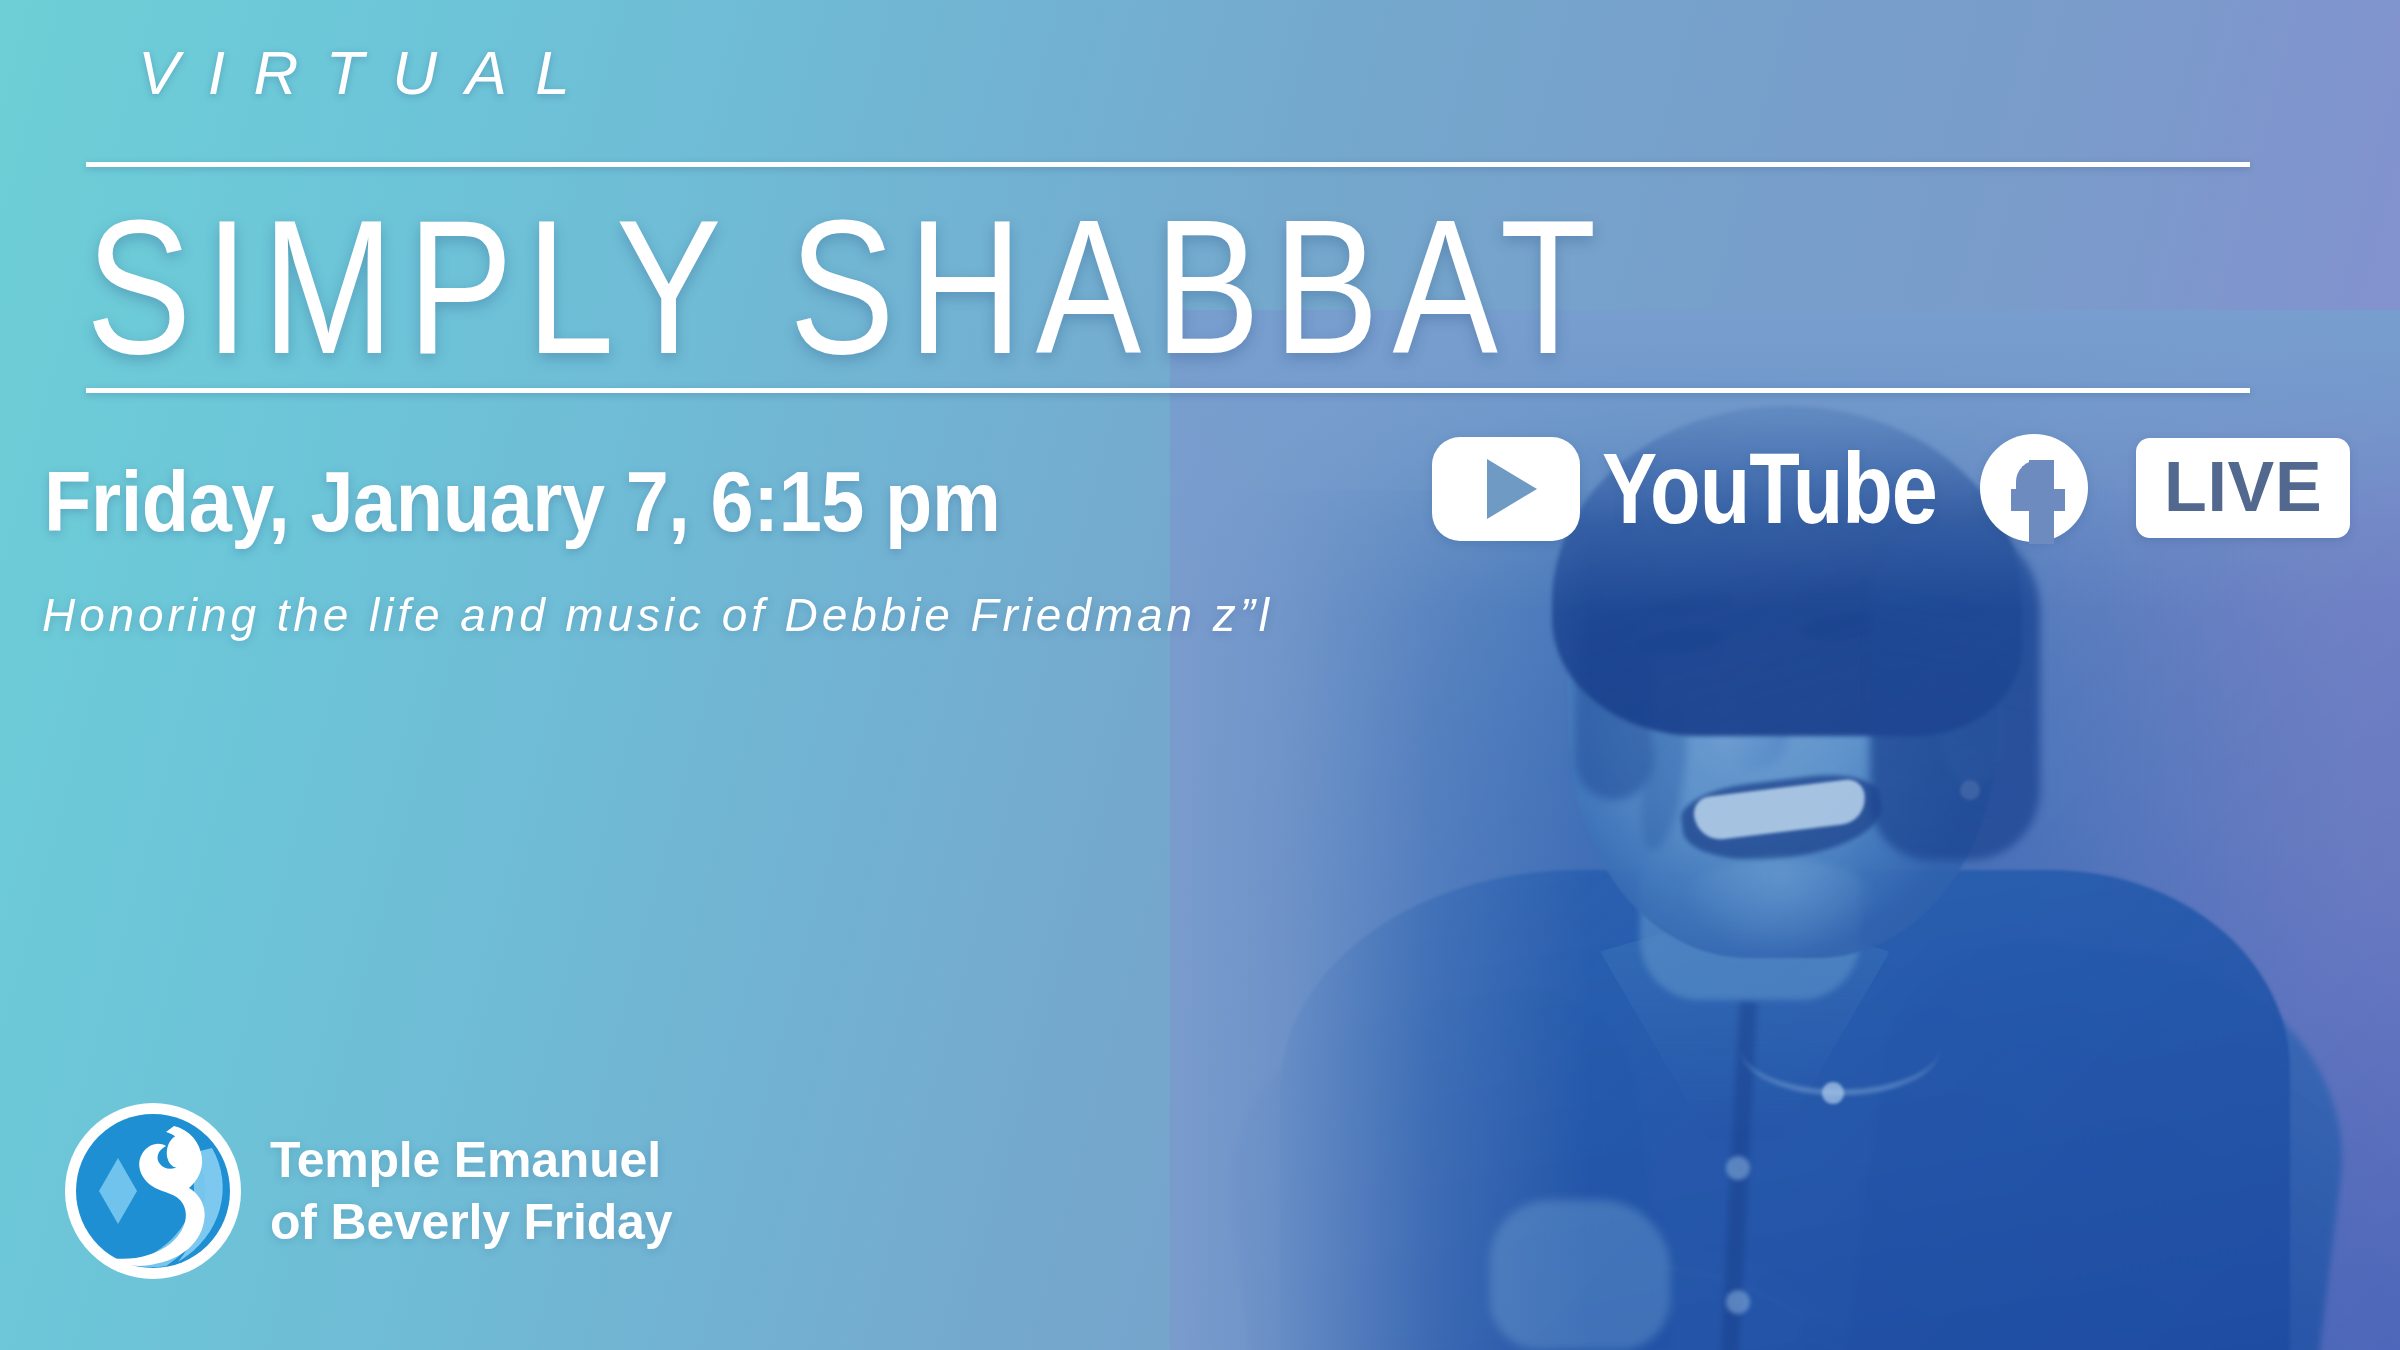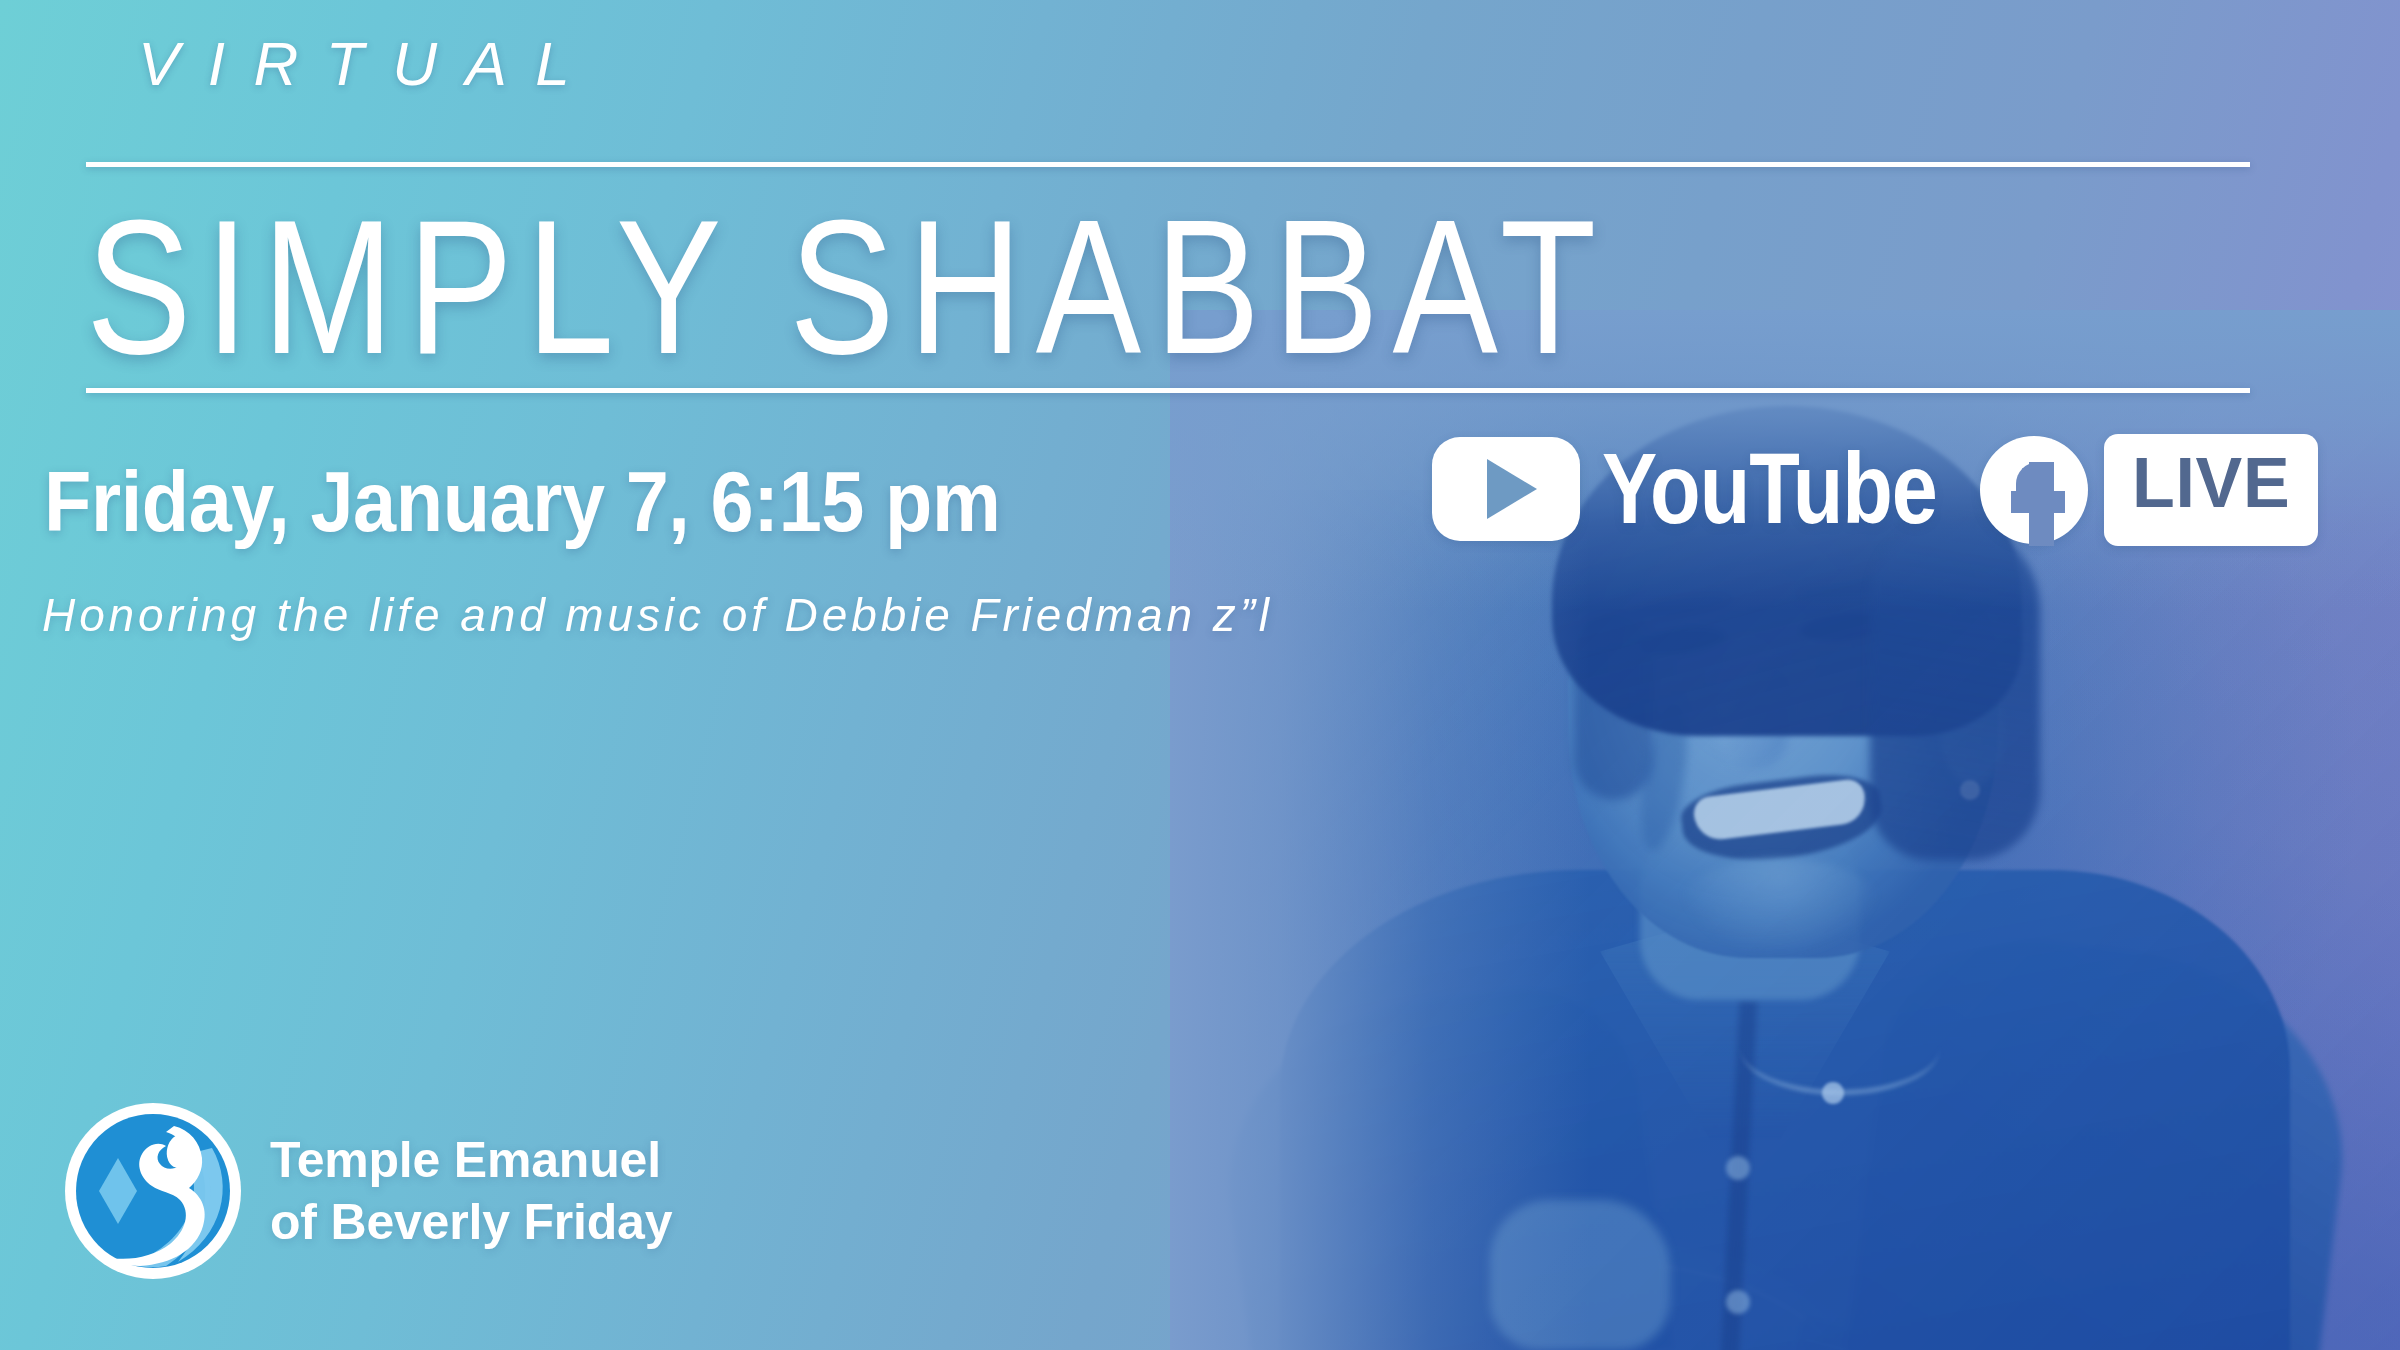--- a/index.html
+++ b/index.html
@@ -293,21 +293,21 @@
   }
 
   
   #content {
     position: absolute;
     inset: 0;
   }
   .virtual {
     position: absolute;
     left: 138px;
-    top: 28px;
+    top: 37px;
     font-size: 62px;
     font-style: italic;
     font-weight: 300;
     letter-spacing: 0.46em;
     color: #ffffff;
     text-shadow: 0 2px 7px rgba(40,80,130,0.30);
     white-space: nowrap;
   }
   .rule {
     position: absolute;
@@ -445,22 +445,23 @@
     position: absolute;
     left: 31px;
     top: 55px;
     width: 54px;
     height: 22px;
     background: #6E8BC0;
   }
   .fb-live {
     background: #ffffff;
     border-radius: 14px;
-    padding: 14px 28px 28px 28px;
+    padding: 14px 28px 16px 28px;
     box-shadow: 0 3px 10px rgba(40,80,130,0.22);
+    margin-left: 32px;
   }
   .fb-live-text {
     font-size: 70px;
     font-weight: 700;
     color: #52688F;
     letter-spacing: 0.01em;
     line-height: 70px;
     white-space: nowrap;
   }
 

